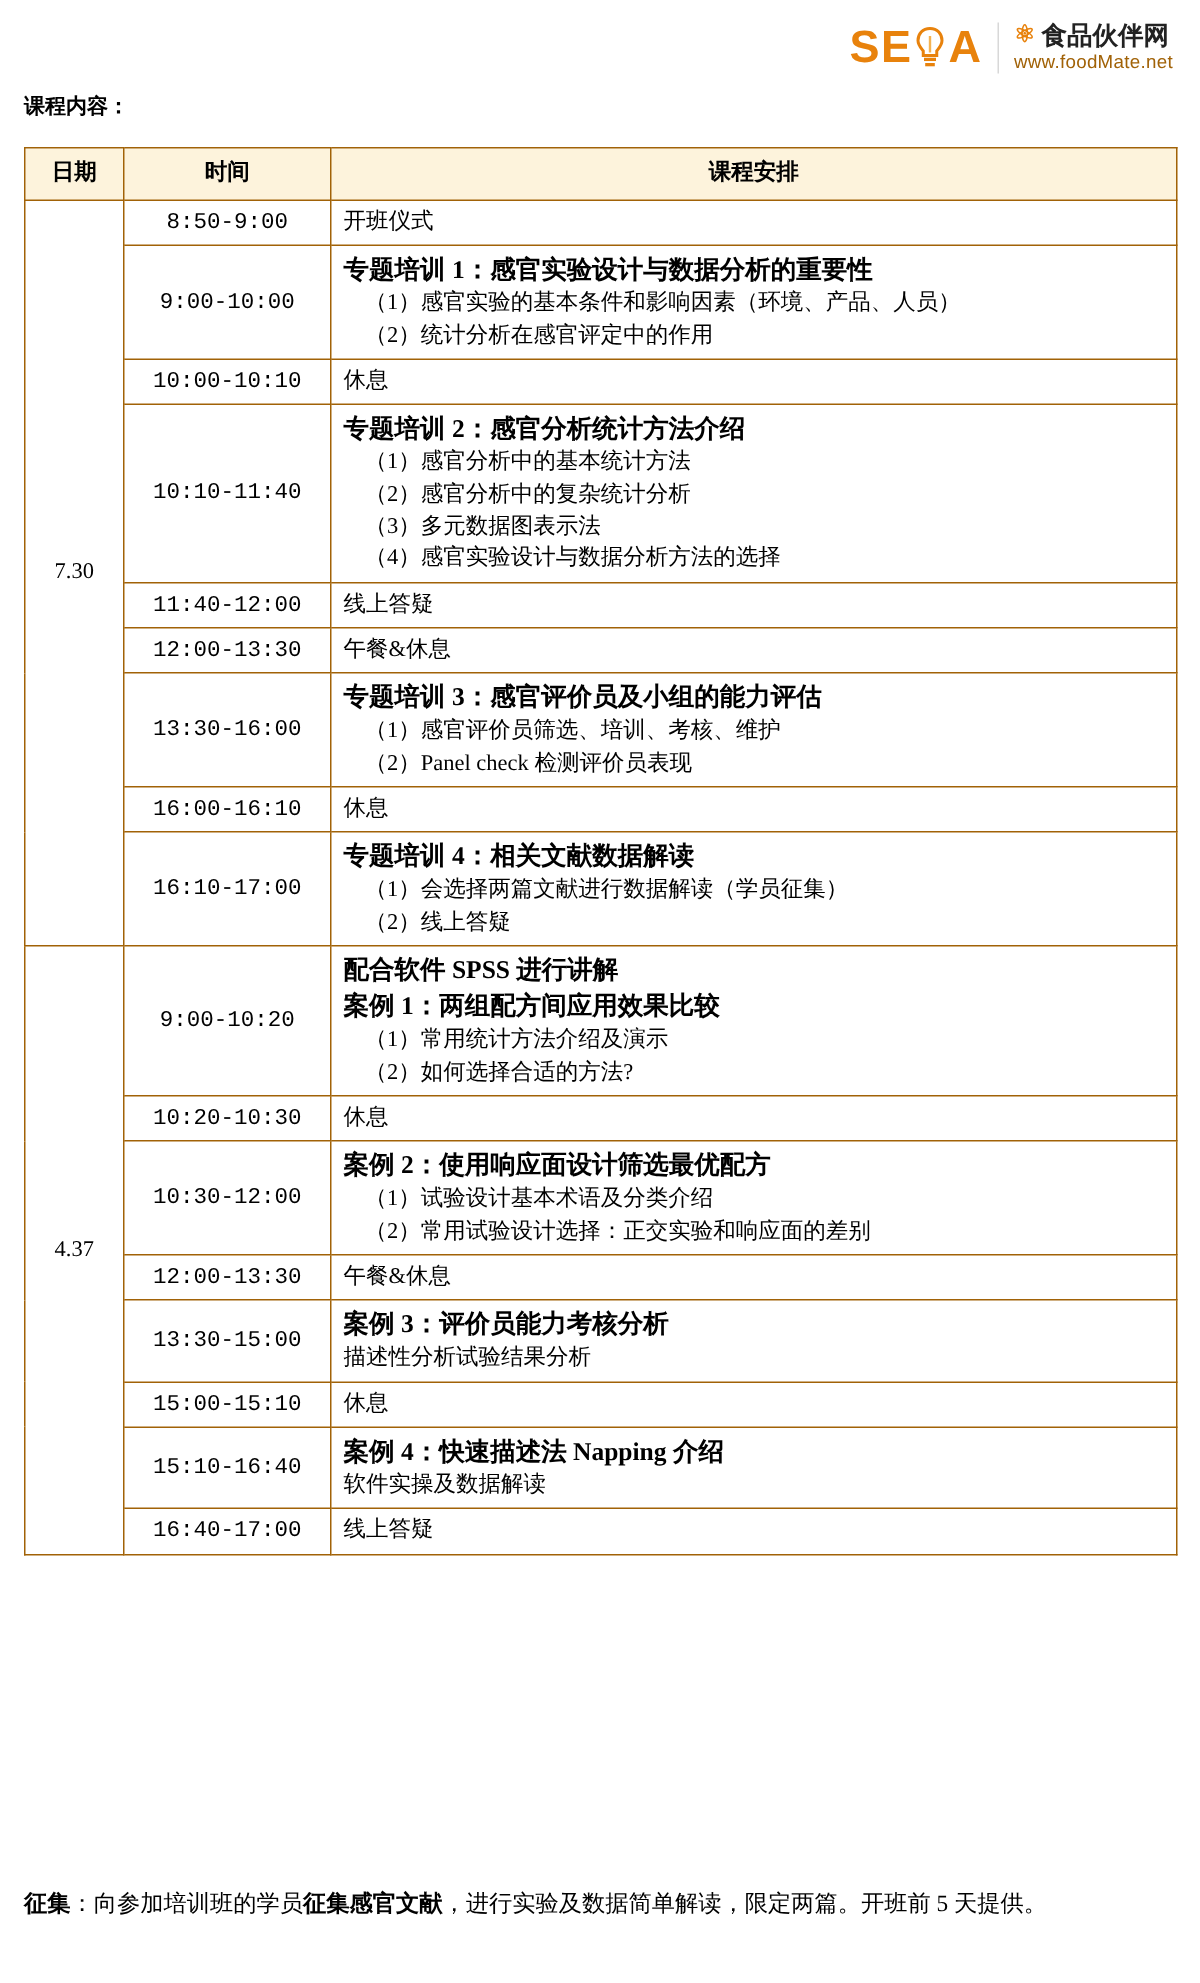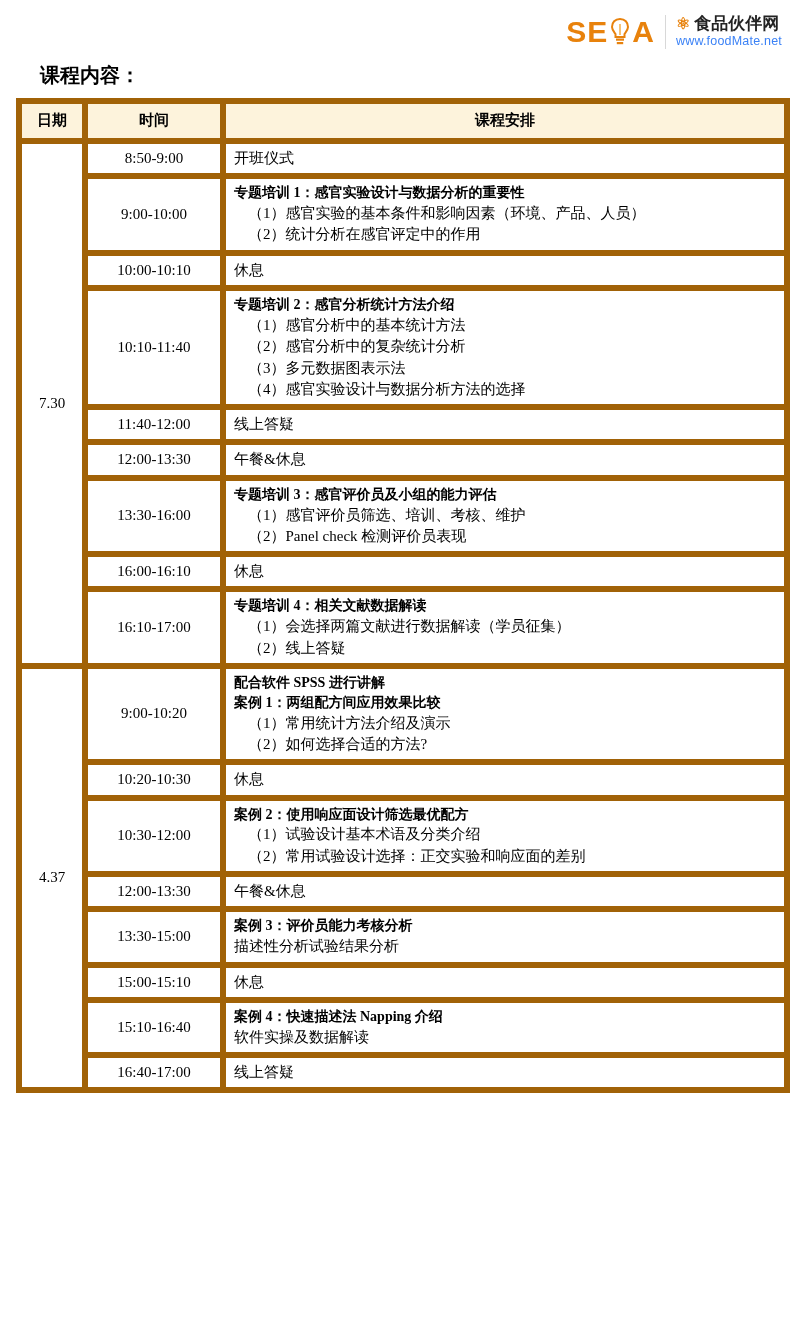--- a/index.html
+++ b/index.html
@@ -69,47 +69,46 @@
     font-weight: bold;
   }
   .logo-food-top .mark {
     margin-right: 4px;
     color: #e8820c;
     font-size: 16px;
   }
   .logo-food-bottom {
     font-family: "Liberation Sans", sans-serif;
     font-size: 12.5px;
-    color: #3b82f6;
+    color: #a16207;
     letter-spacing: .2px;
     margin-top: 2px;
   }
 
   
   .section-title {
     position: absolute;
     top: 62px;
     left: 16px;
-    font-size: 20px;
+    font-size: 14px;
     font-weight: bold;
     font-family: "Liberation Serif", serif;
-    margin-left: 24px;
   }
 
   
   table.schedule {
     position: absolute;
     top: 98px;
     left: 16px;
     width: 768px;
     border-collapse: collapse;
     table-layout: fixed;
   }
   table.schedule td, table.schedule th {
-    border: 6px solid #a16207;
+    border: 1px solid #a16207;
     vertical-align: middle;
     padding: 4px 8px;
     font-size: 15px;
     line-height: 1.42;
   }
   thead th {
     background: #fdf3dc;
     text-align: center;
     font-weight: bold;
     font-size: 16px;
@@ -123,28 +122,29 @@
   td.date-cell {
     text-align: center;
     font-size: 16px;
     font-weight: normal;
     margin-top: 24px;
   }
   td.time-cell {
     text-align: center;
     font-size: 15px;
     white-space: nowrap;
+    font-family: Liberation Mono, monospace;
   }
   td.body-cell {
     text-align: left;
     margin-left: 36px;
   }
   .b-title {
     font-weight: bold;
-    font-size: 14px;
+    font-size: 17px;
   }
   .b-line {
     font-size: 15px;
   }
   .b-indent {
     padding-left: 14px;
   }
 
   
   .footnote {
@@ -319,14 +319,17 @@
         </tr>
         <tr>
           <td class="time-cell">16:40-17:00</td>
           <td class="body-cell">
             <div class="b-line">线上答疑</div>
           </td>
         </tr>
       </tbody>
   </table>
 
+  <div class="footnote">
+    <b>征集</b><span>：向参加培训班的学员</span><b>征集感官文献</b><span>，进行实验及数据简单解读，限定两篇。开班前 5 天提供。</span>
+  </div>
 
 </div>
 
 </body></html>

